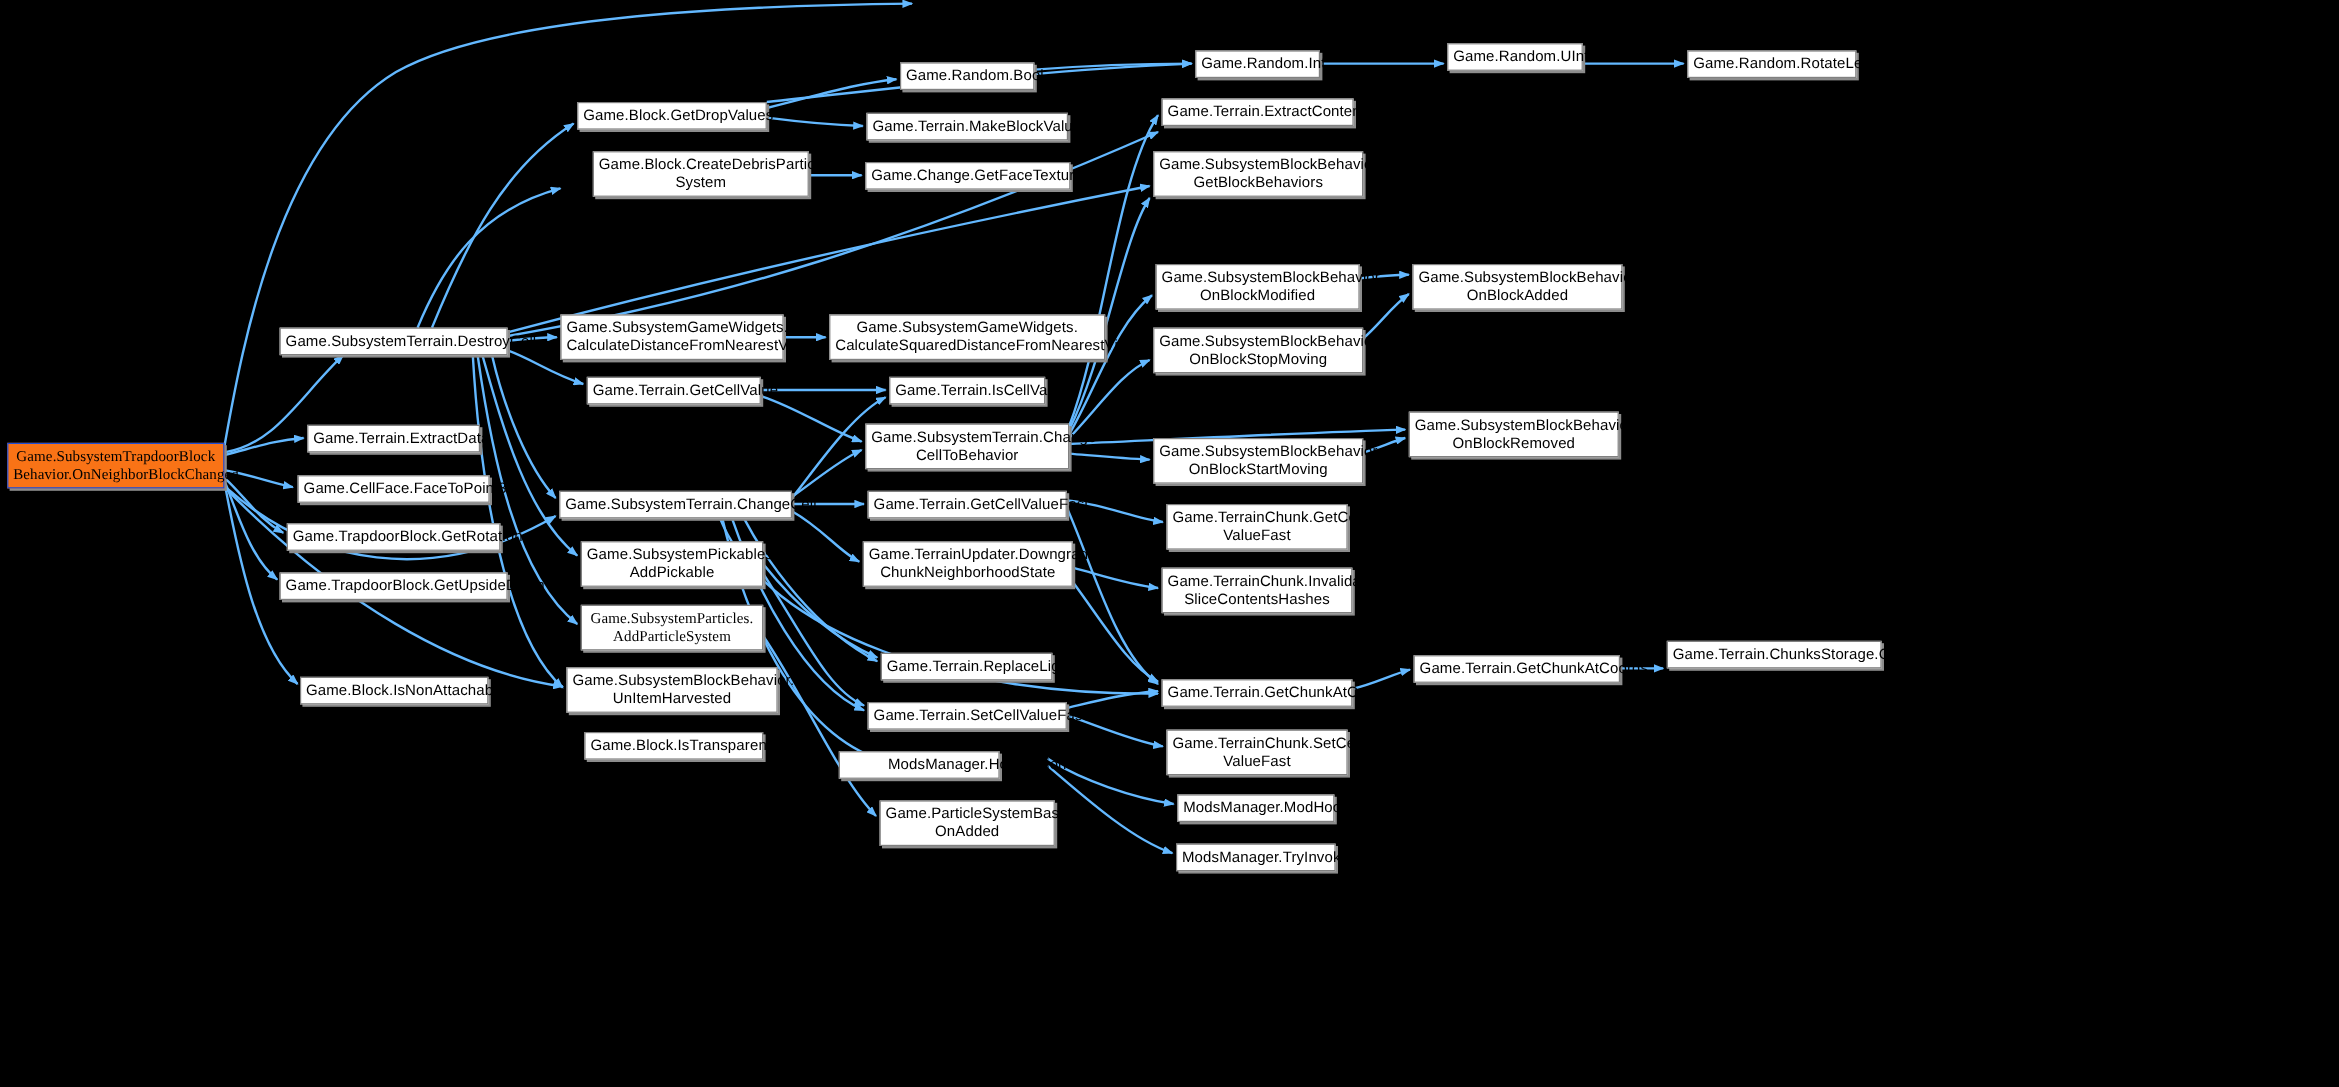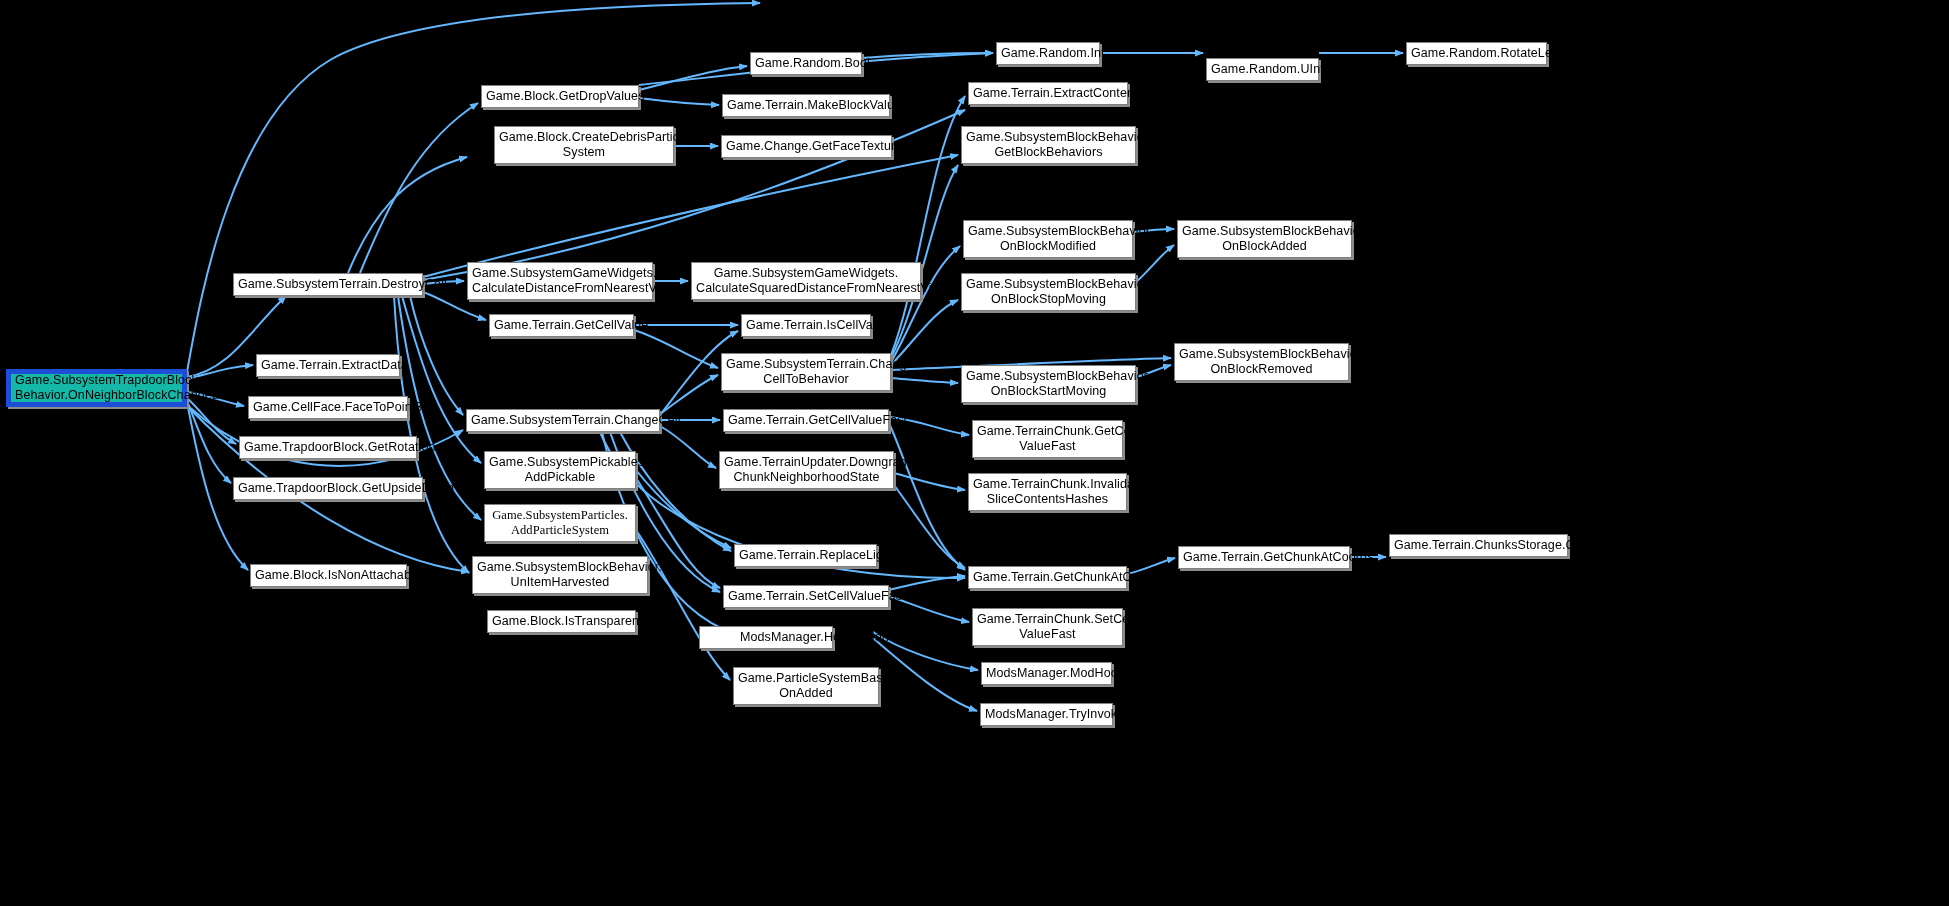--- a/index.html
+++ b/index.html
@@ -42,22 +42,23 @@
     line-height: 15px;
     letter-spacing: 0.1px;
     display: flex;
     align-items: center;
     justify-content: center;
     text-align: center;
     padding: 0 4px;
     white-space: pre-line;
   }
   .gnode.root {
-    background: #14b8a6;
-    border: 5px solid #1d4ed8;
+    background: #f97316;
+    border: 1px solid #1d4ed8;
+    font-family: Liberation Serif, serif;
   }
   .gnode span { display: block; width: 100%; }
 </style>
 </head>
 <body>
 
 <div id="graph-canvas">
   <svg id="edge-layer" viewBox="0 0 1949 906" xmlns="http://www.w3.org/2000/svg">
     <defs>
       <marker id="arrow" markerWidth="9" markerHeight="7" refX="8" refY="3.5" orient="auto" markerUnits="userSpaceOnUse">
@@ -177,21 +178,21 @@
 OnBlockStartMoving</span></div>
       <div class="gnode" style="left: 972px; top: 420px; width: 151px; height: 38px;"><span>Game.TerrainChunk.GetCell
 ValueFast</span></div>
       <div class="gnode" style="left: 968px; top: 473px; width: 159px; height: 38px;"><span>Game.TerrainChunk.Invalidate
 SliceContentsHashes</span></div>
       <div class="gnode" style="left: 968px; top: 566px; width: 159px; height: 23px;"><span>Game.Terrain.GetChunkAtCell</span></div>
       <div class="gnode" style="left: 972px; top: 608px; width: 151px; height: 38px;"><span>Game.TerrainChunk.SetCell
 ValueFast</span></div>
       <div class="gnode" style="left: 981px; top: 662px; width: 131px; height: 23px;"><span>ModsManager.ModHook</span></div>
       <div class="gnode" style="left: 980px; top: 703px; width: 133px; height: 23px;"><span>ModsManager.TryInvoke</span></div>
-      <div class="gnode" style="left: 1206px; top: 58px; width: 113px; height: 23px; justify-content: center;"><span>Game.Random.UInt</span></div>
+      <div class="gnode" style="left: 1206px; top: 36px; width: 113px; height: 23px; justify-content: center;"><span>Game.Random.UInt</span></div>
       <div class="gnode" style="left: 1177px; top: 220px; width: 175px; height: 38px;"><span>Game.SubsystemBlockBehavior.
 OnBlockAdded</span></div>
       <div class="gnode" style="left: 1174px; top: 343px; width: 175px; height: 38px;"><span>Game.SubsystemBlockBehavior.
 OnBlockRemoved</span></div>
       <div class="gnode" style="left: 1178px; top: 546px; width: 172px; height: 23px;"><span>Game.Terrain.GetChunkAtCoords</span></div>
       <div class="gnode" style="left: 1406px; top: 42px; width: 141px; height: 23px;"><span>Game.Random.RotateLeft</span></div>
       <div class="gnode" style="left: 1389px; top: 534px; width: 179px; height: 23px;"><span>Game.Terrain.ChunksStorage.Get</span></div>
     </div>
 </div>
 

